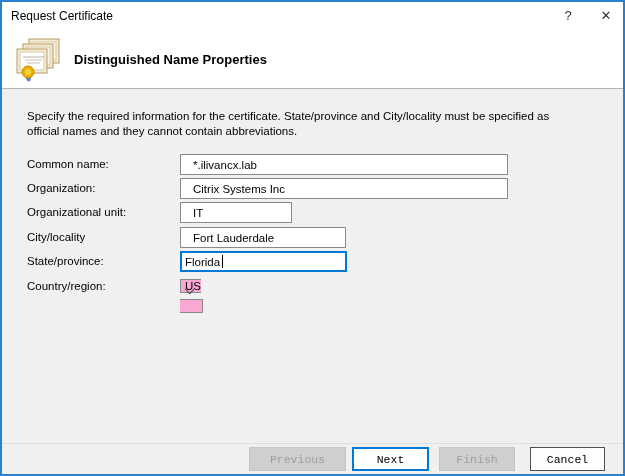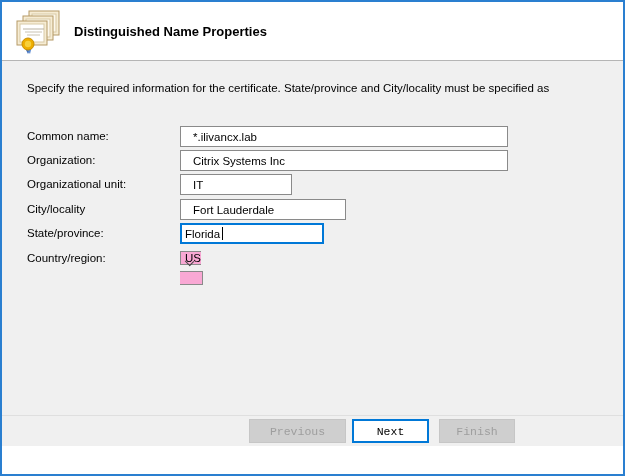--- a/index.html
+++ b/index.html
@@ -108,21 +108,21 @@
     color: #000000;
     outline: none;
   }
   .txt.focused {
     border: 2px solid #0078d7;
     padding: 0 3px;
   }
   .w-wide   { width: 328px; }
   .w-ou     { width: 112px; }
   .w-city   { width: 166px; }
-  .w-state  { width: 144px; }
+  .w-state  { width: 167px; }
   .caret {
     position: absolute;
     left: 42px;
     top: 4px;
     width: 1px;
     height: 13px;
     background: #000000;
   }
   .combo {
     position: relative;
@@ -179,20 +179,25 @@
     background: #fdfdfd;
     border: 1px solid #4f4f4f;
     color: #000000;
   }
 </style>
 </head>
 <body>
 
 <div class="window">
 
+  <div class="titlebar">
+    <span class="win-title">Request Certificate</span>
+    <button class="caption-btn help-btn">?</button>
+    <button class="caption-btn close-btn">✕</button>
+  </div>
 
   <div class="header">
     <span class="cert-icon">
       <svg width="47" height="48" viewBox="0 0 47 48">
 
         <rect x="15" y="3" width="30" height="24" fill="#f6ecd4" stroke="#b59a67"></rect>
         <rect x="18" y="6" width="24" height="18" fill="#fdf8ec" stroke="#d8c9a5"></rect>
 
         <rect x="9" y="8" width="30" height="24" fill="#f6ecd4" stroke="#b59a67"></rect>
         <rect x="12" y="11" width="24" height="18" fill="#fdf8ec" stroke="#d8c9a5"></rect>
@@ -209,20 +214,21 @@
         <circle cx="14" cy="36" r="6" fill="#eead00" stroke="#c98f00"></circle>
         <circle cx="14" cy="36" r="3.2" fill="#f7d03c"></circle>
       </svg>
     </span>
     <span class="page-title">Distinguished Name Properties</span>
   </div>
 
   <div class="content">
     <div class="instructions">
       <div>Specify the required information for the certificate. State/province and City/locality must be specified as</div>
+      <div>official names and they cannot contain abbreviations.</div>
     </div>
 
     <div class="form-row" style="top:65px;">
       <span class="row-label">Common name:</span>
       <span class="field-wrap">
         <input type="text" class="txt w-wide" value="*.ilivancx.lab" style="">
       </span>
     </div>
 
     <div class="form-row" style="top:89px;">
@@ -262,15 +268,16 @@
           <span class="chevron"></span>
         </span>
       </span>
     </div>
   </div>
 
   <div class="footer">
     <button class="btn btn-previous disabled" disabled="">Previous</button>
     <button class="btn btn-next default">Next</button>
     <button class="btn btn-finish disabled" disabled="">Finish</button>
+    <button class="btn btn-cancel normal">Cancel</button>
   </div>
 
 </div>
 
 </body></html>

